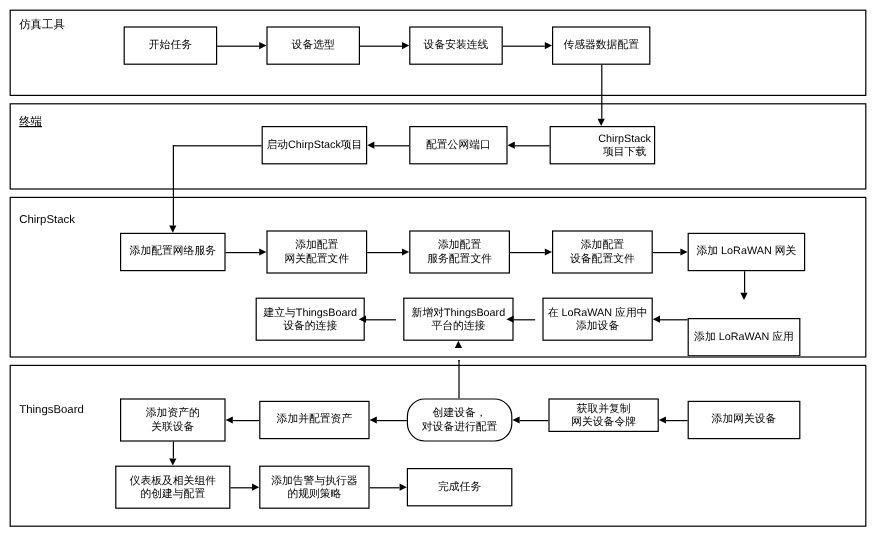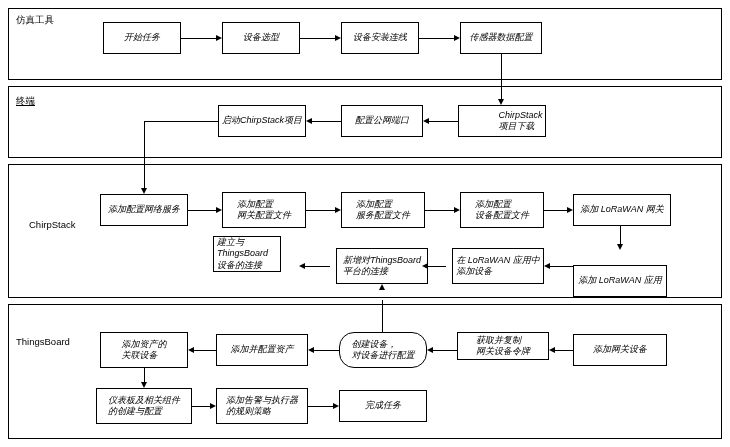--- a/index.html
+++ b/index.html
@@ -30,26 +30,26 @@
     white-space: nowrap;
   }
   .node {
     position: absolute;
     border: 1px solid #000000;
     box-sizing: border-box;
     background: #ffffff;
     display: flex;
     align-items: center;
     justify-content: center;
+    text-align: center;
     font-size: 9px;
     line-height: 1.25;
     color: #000000;
     padding: 2px 3px;
     white-space: pre-line;
-    font-style: italic;
   }
   .edge {
     position: absolute;
     background: #000000;
   }
   .edge.h { height: 1px; }
   .edge.v { width: 1px; }
   .arrow {
     position: absolute;
     width: 0;
@@ -105,37 +105,37 @@
   <div class="edge v" style="left:501px; top:54px; width:1px; height:45px;"></div>
   <div class="arrow down" style="left:497.5px; top:99px;"></div>
 
   <div class="edge h" style="left:429px; top:121px; width:29px;"></div>
   <div class="arrow left" style="left:423px; top:117.5px;"></div>
 
   <div class="edge h" style="left:312px; top:121px; width:29px;"></div>
   <div class="arrow left" style="left:306px; top:117.5px;"></div>
 
   <div class="lane" style="left:8px; top:164px; width:714px; height:134px;"></div>
-  <div class="lane-label" style="left:29px; top:178px;margin-top:41px;">ChirpStack</div>
+  <div class="lane-label" style="left:16px; top:178px;">ChirpStack</div>
 
   <div class="node" style="left:100px; top:194px; width:88px; height:32px;">添加配置网络服务</div>
   <div class="node" style="left:222px; top:192px; width:84px; height:36px;">添加配置
 网关配置文件</div>
   <div class="node" style="left:341px; top:192px; width:84px; height:36px;">添加配置
 服务配置文件</div>
   <div class="node" style="left:460px; top:192px; width:84px; height:36px;">添加配置
 设备配置文件</div>
   <div class="node" style="left:573px; top:194px; width:98px; height:32px;">添加 LoRaWAN 网关</div>
 
   <div class="node" style="left:573px; top:265px; width:94px; height:32px;">添加 LoRaWAN 应用</div>
   <div class="node" style="left:452px; top:248px; width:92px; height:36px;">在 LoRaWAN 应用中
 添加设备</div>
   <div class="node" style="left:336px; top:248px; width:92px; height:36px;">新增对ThingsBoard
 平台的连接</div>
-  <div class="node" style="left:213px; top:236px; width:68px; height:36px;">建立与ThingsBoard
+  <div class="node" style="left:213px; top:248px; width:91px; height:36px;">建立与ThingsBoard
 设备的连接</div>
 
   <div class="edge v" style="left:144px; top:121px; width:1px; height:67px;"></div>
   <div class="edge h" style="left:144px; top:121px; width:74px;"></div>
   <div class="arrow down" style="left:140.5px; top:188px;"></div>
 
   <div class="edge h" style="left:188px; top:210px; width:28px;"></div>
   <div class="arrow right" style="left:216px; top:206.5px;"></div>
 
   <div class="edge h" style="left:306px; top:210px; width:29px;"></div>

